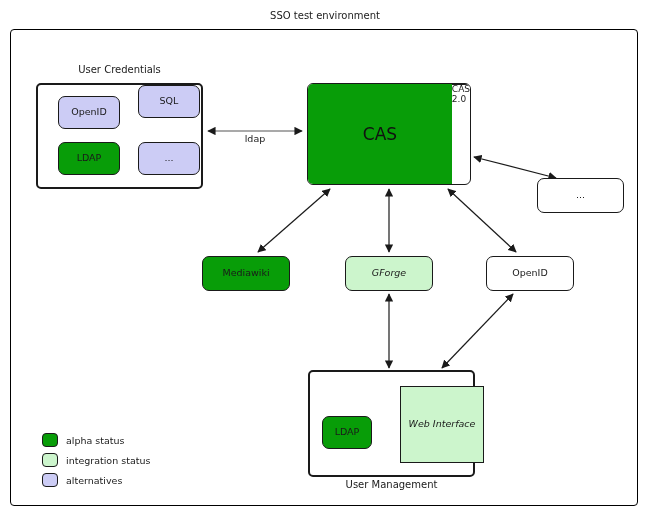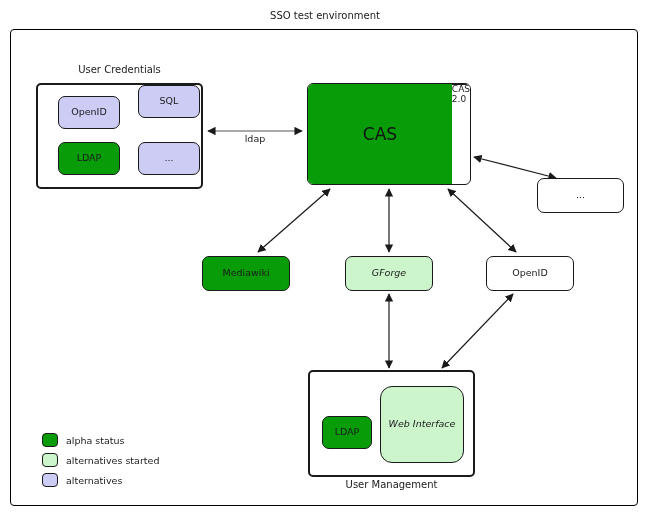--- a/index.html
+++ b/index.html
@@ -77,22 +77,23 @@
     font-size: 9.5px;
   }
   .n-integration {
     background: #ccf5cc;
     border: 1.4px solid #1a1a1a;
     border-radius: 7px;
     font-size: 9.5px;
     font-style: italic;
   }
   .n-integration.square {
-    border-radius: 12px;
+    border-radius: 0px;
     border-width: 1.2px;
+    margin-left: 20px;
   }
   .n-alt {
     background: #ccccf5;
     border: 1.4px solid #1a1a1a;
     border-radius: 7px;
     font-size: 9.5px;
   }
   .n-plain {
     background: #ffffff;
     border: 1.4px solid #1a1a1a;
@@ -235,21 +236,21 @@
 
   <div class="group-label" style="left:308px; top:479px; width:167px;">User Management</div>
 
   <div id="legend">
     <div class="legend-row">
       <span class="legend-swatch" style="background:#089d08;"></span>
       <span class="legend-text">alpha status</span>
     </div>
     <div class="legend-row">
       <span class="legend-swatch" style="background:#ccf5cc;"></span>
-      <span class="legend-text">alternatives started</span>
+      <span class="legend-text">integration status</span>
     </div>
     <div class="legend-row">
       <span class="legend-swatch" style="background:#ccccf5;"></span>
       <span class="legend-text">alternatives</span>
     </div>
   </div>
 
 </div>
 
 </body></html>

